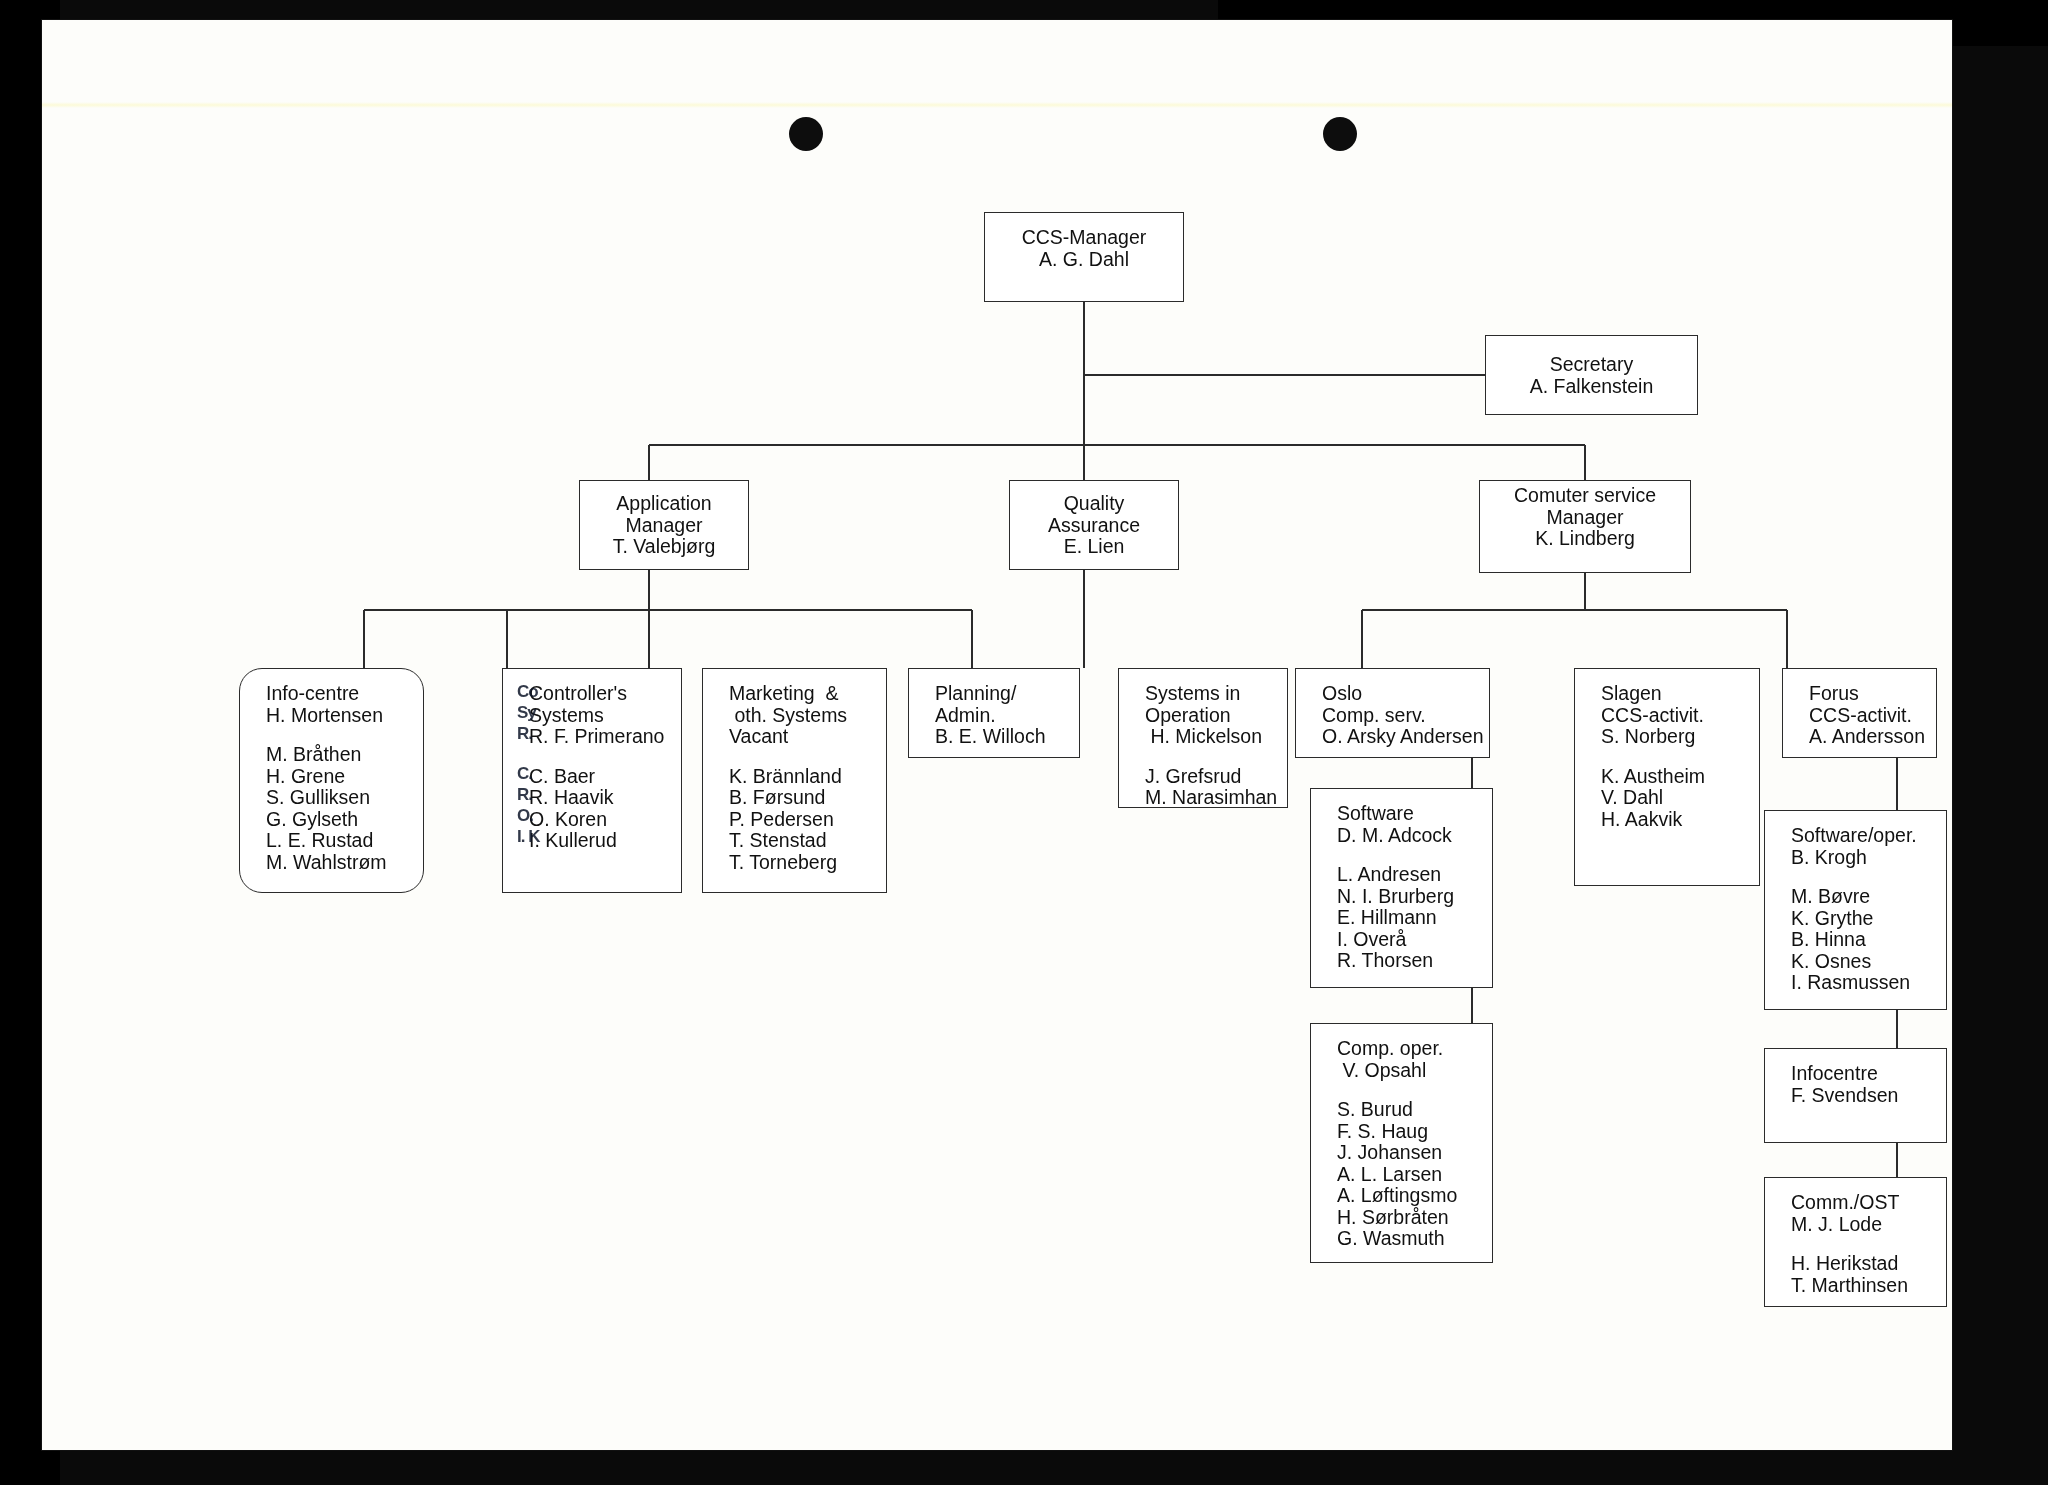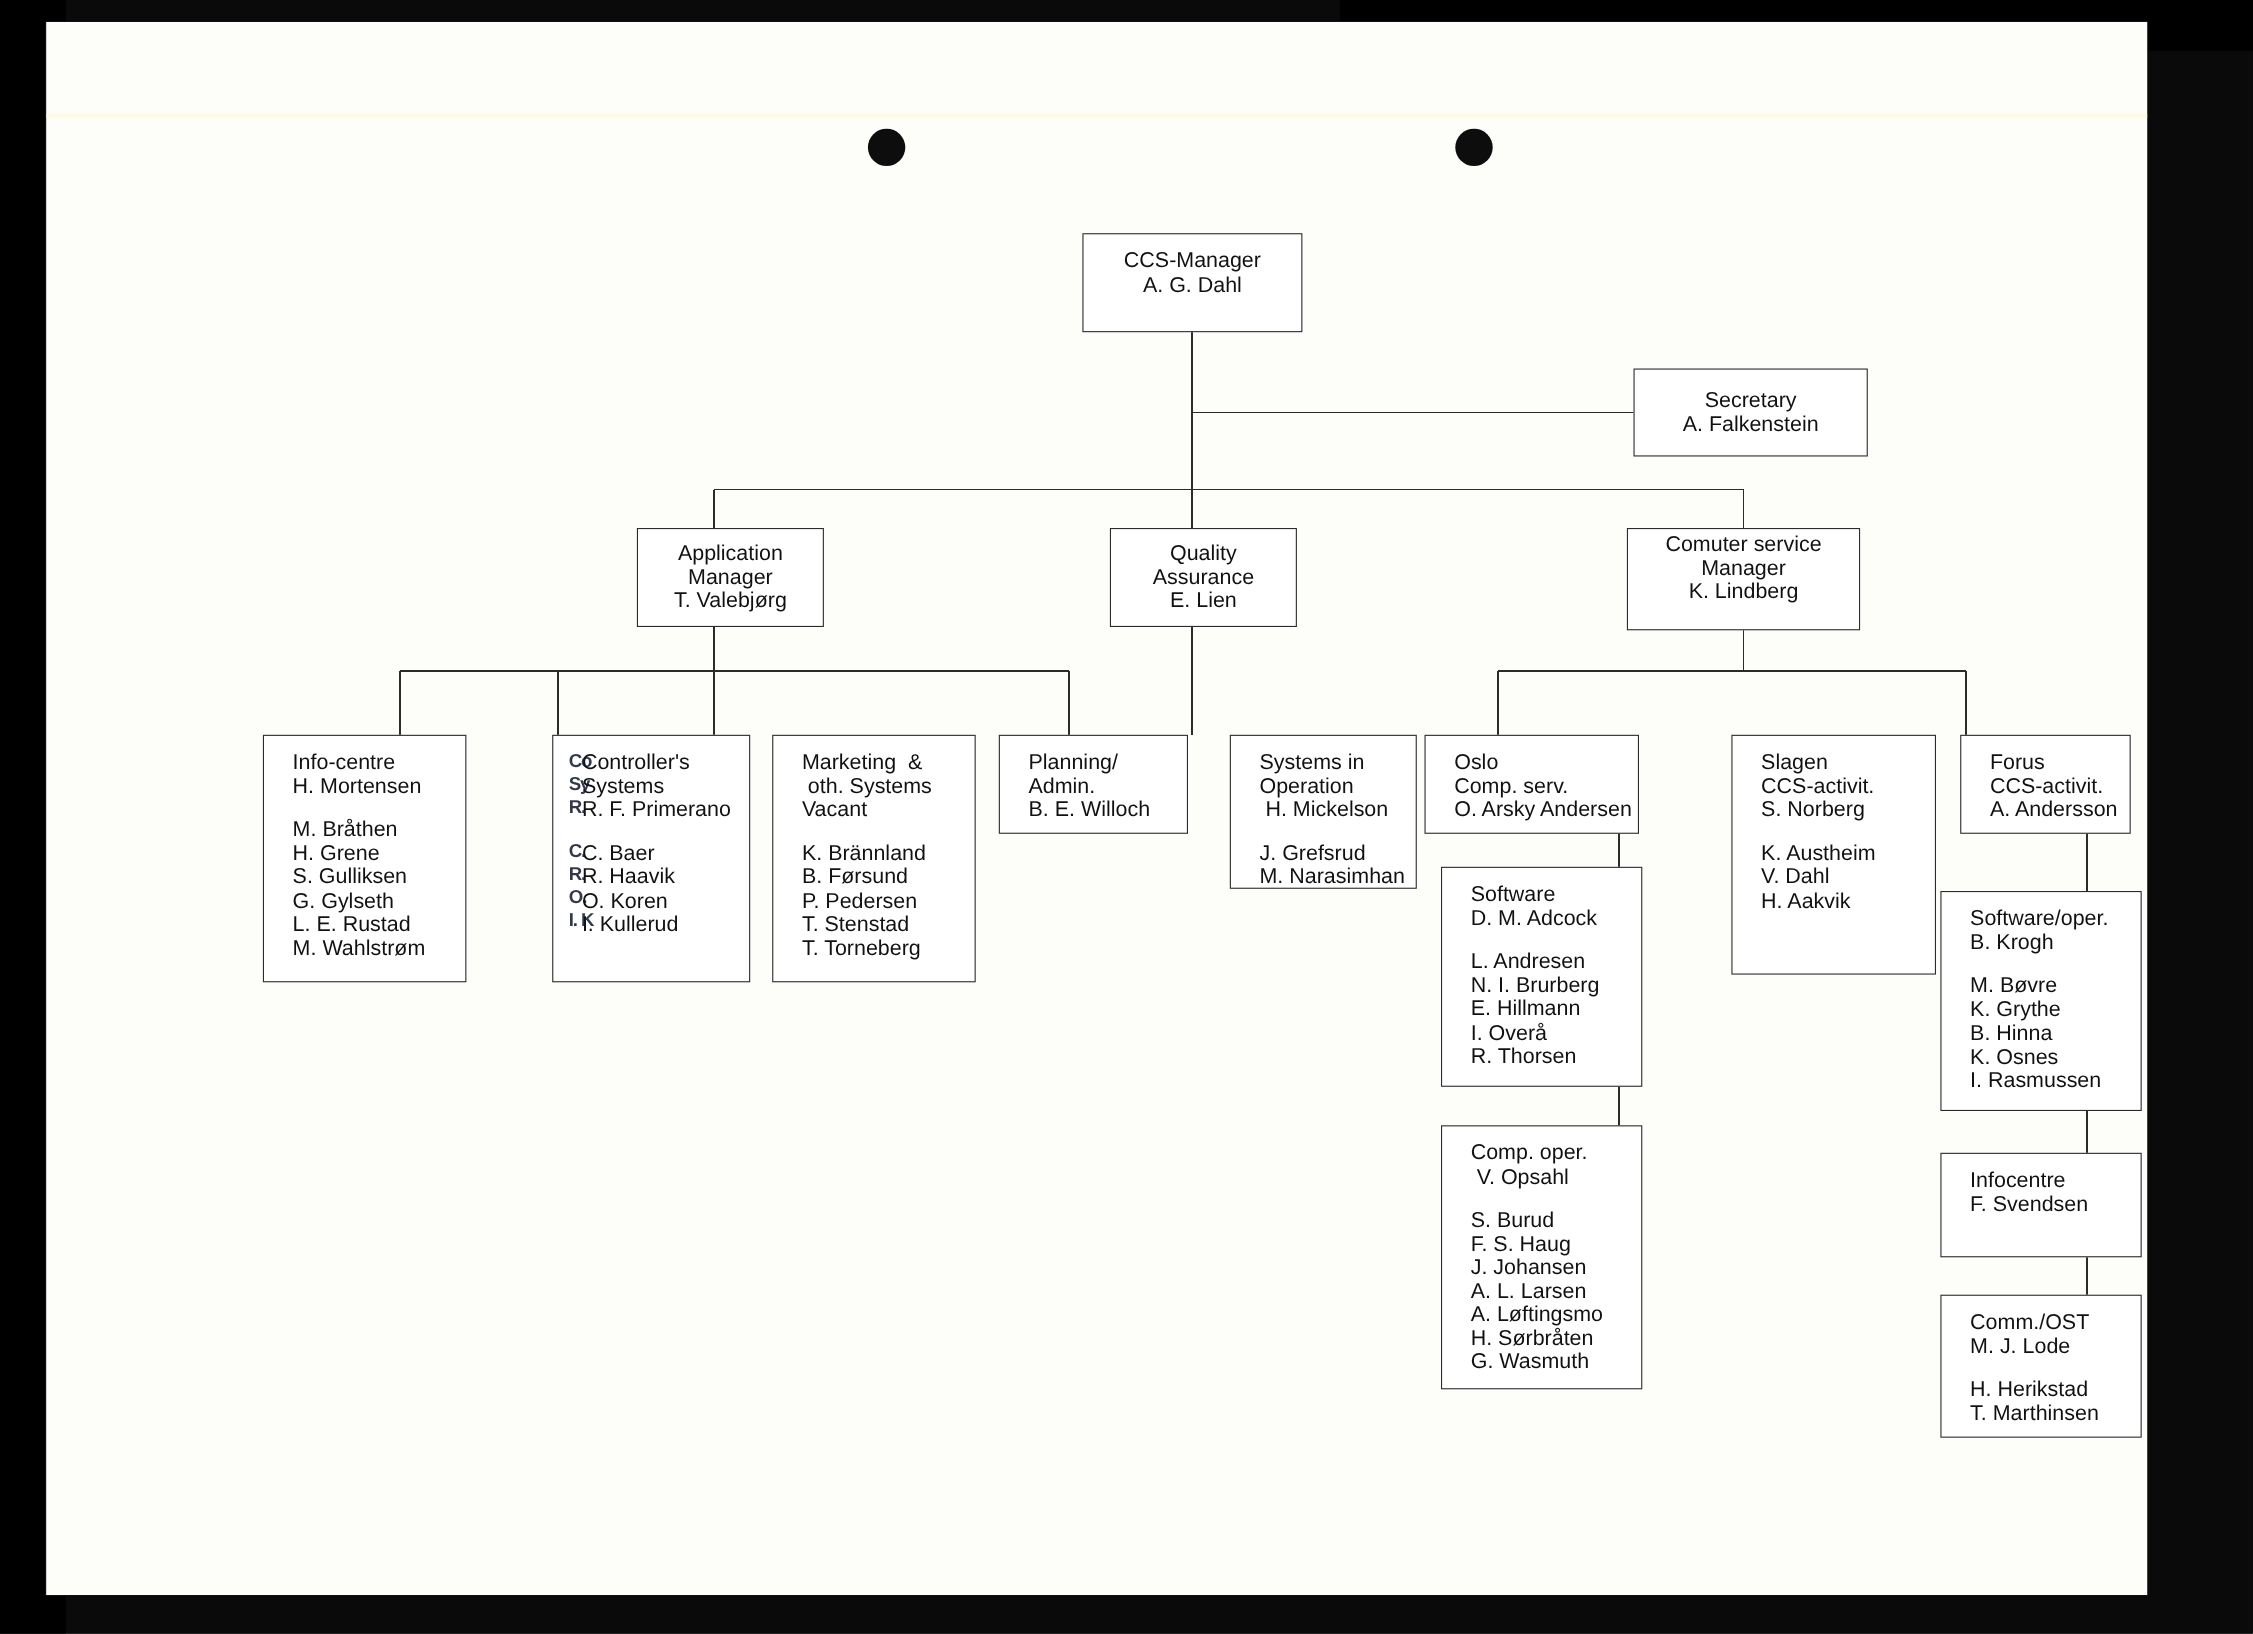--- a/index.html
+++ b/index.html
@@ -194,21 +194,21 @@
         <div class="line">Assurance</div>
         <div class="line">E. Lien</div>
       </div>
 
       <div class="node center" style="left:1437px; top:460px; width:212px; height:93px; padding-top:4px;">
         <div class="line">Comuter service</div>
         <div class="line">Manager</div>
         <div class="line">K. Lindberg</div>
       </div>
 
-      <div class="node" style="left:197px; top:648px; width:185px; height:225px;">
+      <div class="node" style="left:197px; top:648px; width:185px; height:225px;border-radius:23px;">
         <div class="line">Info-centre</div>
         <div class="line">H. Mortensen</div>
         <div class="gap"></div>
         <div class="line">M. Bråthen</div>
         <div class="line">H. Grene</div>
         <div class="line">S. Gulliksen</div>
         <div class="line">G. Gylseth</div>
         <div class="line">L. E. Rustad</div>
         <div class="line">M. Wahlstrøm</div>
       </div>

